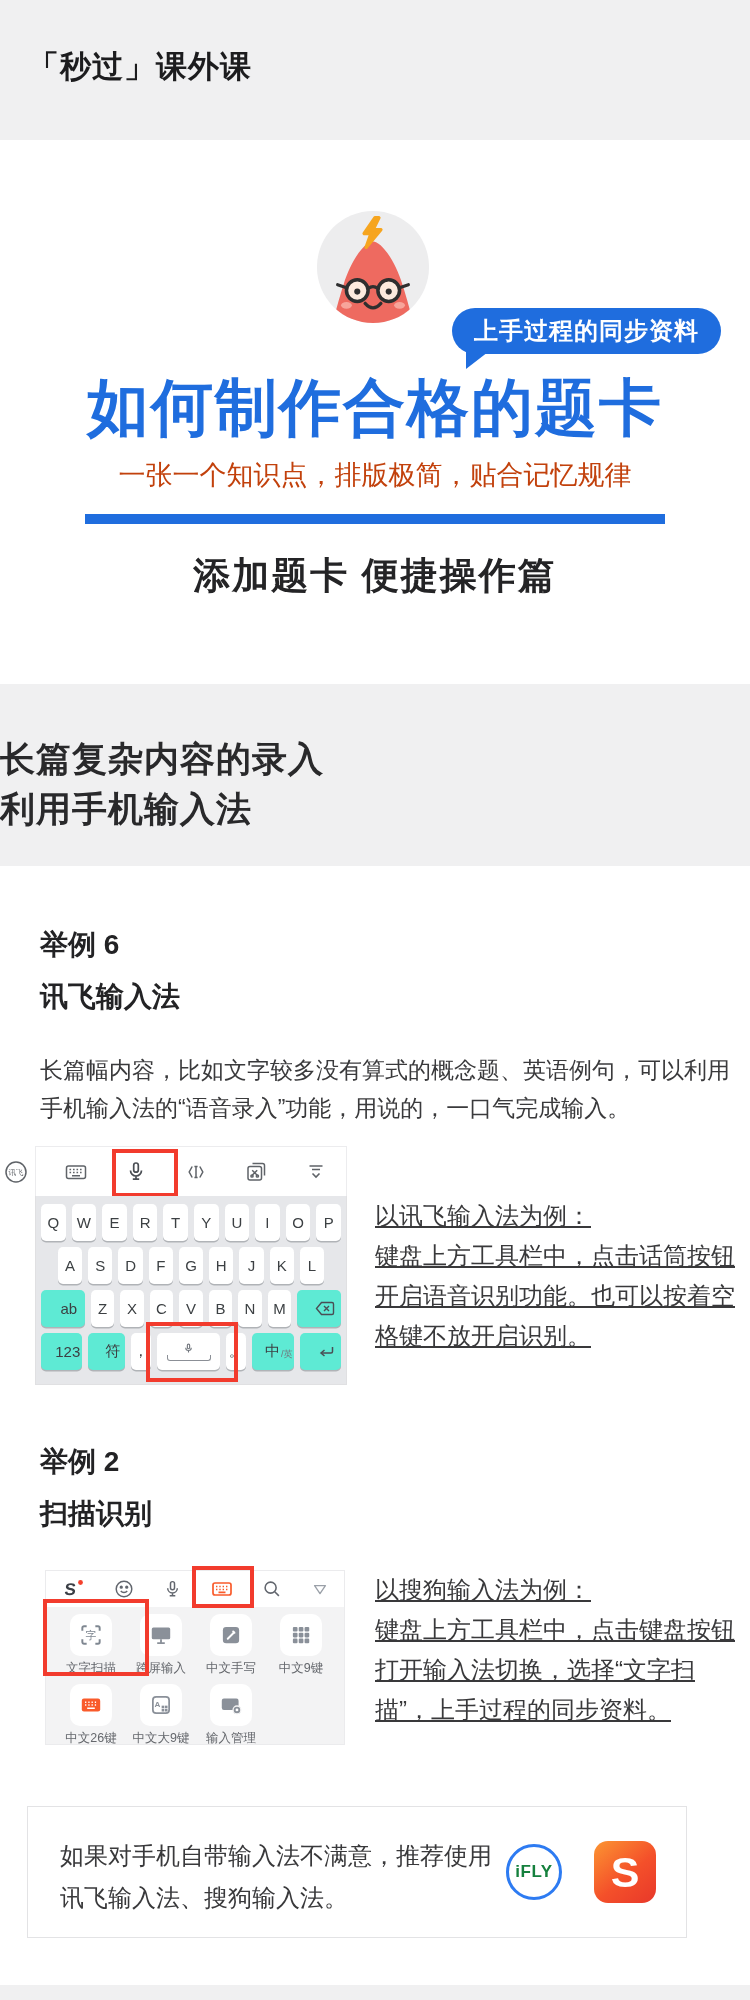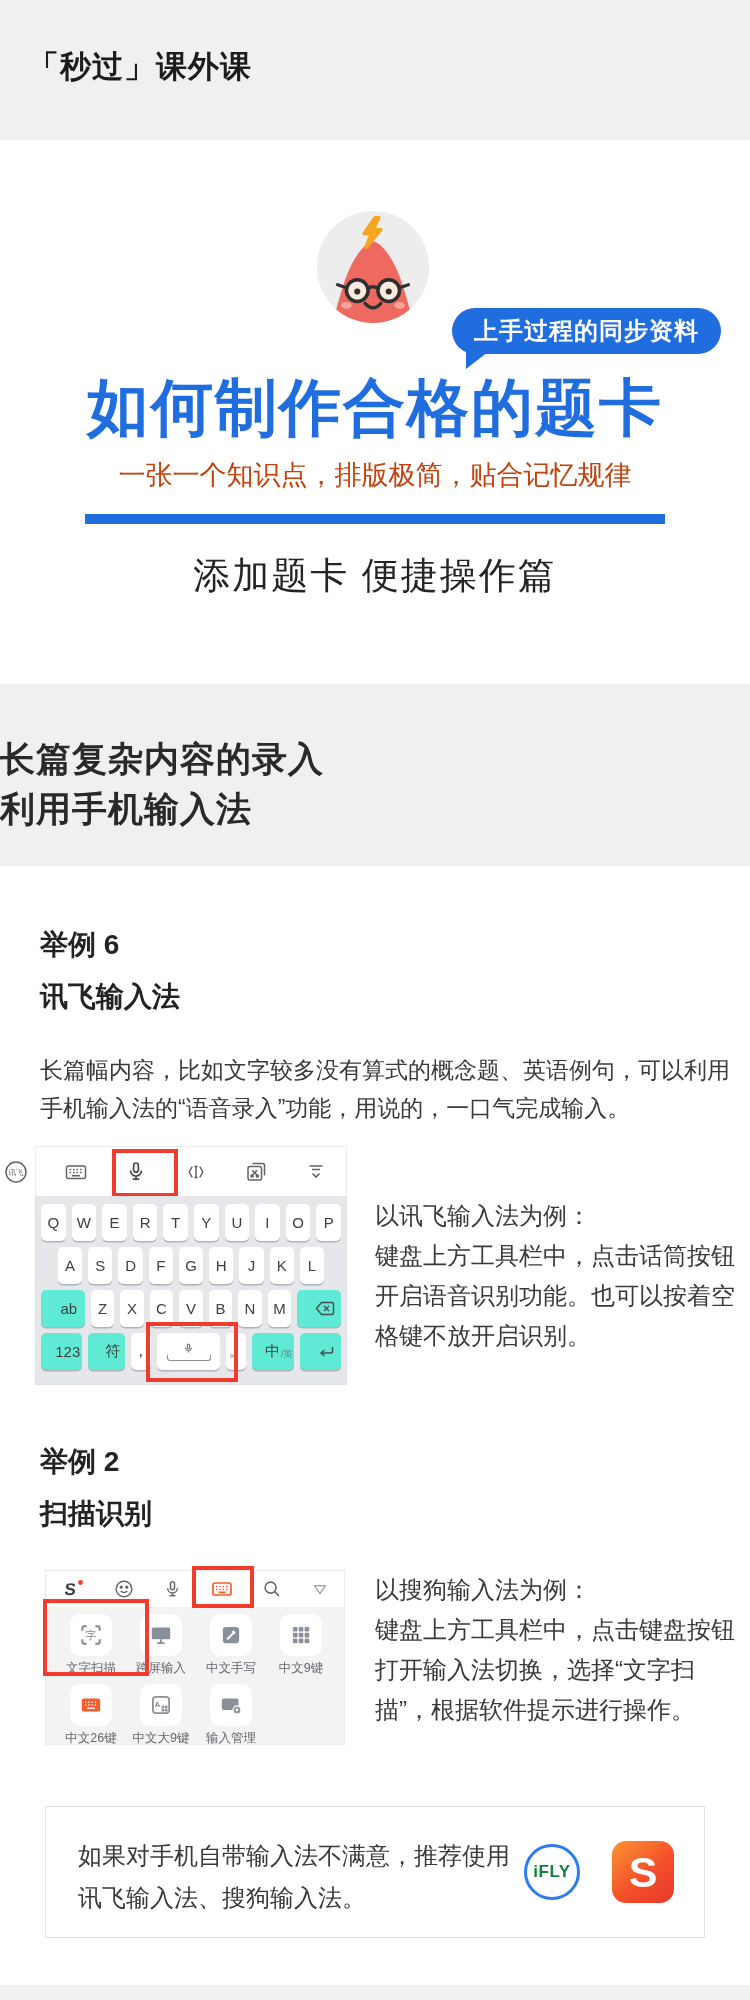--- a/index.html
+++ b/index.html
@@ -19,34 +19,34 @@
     background: #1f6dde; border-radius: 23px; color: #fff; font-size: 24px; font-weight: 700;
     padding: 0 22px; letter-spacing: 1px; white-space: nowrap; }
   .badge::after { content: ""; position: absolute; left: 14px; bottom: -15px; width: 0; height: 0;
     border-top: 17px solid #1f6dde; border-right: 22px solid transparent; }
   .hero-title { position: absolute; left: 0; top: 366px; width: 750px; text-align: center;
     font-size: 62px; font-weight: 800; color: #1f6dde; letter-spacing: 2px; }
   .hero-sub { position: absolute; left: 0; top: 457px; width: 750px; text-align: center;
     font-size: 27px; font-weight: 500; color: #c2410c; }
   .hero-line { position: absolute; left: 85px; top: 514px; width: 580px; height: 10px; background: #1f6dde; }
   .hero-sec { position: absolute; left: 0; top: 551px; width: 750px; text-align: center;
-    font-size: 37px; font-weight: 400; color: #242426; letter-spacing: 2px; }
+    font-size: 37px; font-weight: 700; color: #242426; letter-spacing: 2px; }
 
   
   .banner { position: absolute; left: 0; top: 684px; width: 750px; height: 182px; background: #f0f0f1; }
   .banner div { width: 100%; text-align: left; font-size: 35px; font-weight: 700; color: #29292b; letter-spacing: 1px; }
   .banner .l1 { margin-top: 52px; }
   .banner .l2 { margin-top: 3px; }
 
   .ex-label { position: absolute; left: 40px; font-size: 28px; font-weight: 700; color: #232325; }
   .ex-title { position: absolute; left: 40px; font-size: 28px; font-weight: 700; color: #232325; }
   .lb1 { top: 926px; } .tt1 { top: 978px; }
   .lb2 { top: 1443px; } .tt2 { top: 1495px; }
   .para { position: absolute; left: 40px; top: 1051px; width: 700px; font-size: 23px; line-height: 38px; color: #3a3a3c; }
-  .cap { position: absolute; left: 375px; width: 360px; font-size: 24px; line-height: 40px; color: #39393b; }
+  .cap { position: absolute; left: 375px; width: 360px; font-size: 24px; line-height: 40px; color: #39393b; text-decoration: underline; }
   .cap1 { top: 1196px; } .cap2 { top: 1570px; }
 
   
   .kb-fig { position: absolute; left: 35px; top: 1146px; width: 312px; }
   .kb-toolbar { position: relative; height: 50px; background: #fff; border: 1px solid #ececee; border-bottom: none;
     display: flex; align-items: center; justify-content: flex-end; padding: 0 18px; gap: 36px; }
   .kb-body { position: relative; background: #e6e7ea; border: 1px solid #e0e0e2; border-top: none; padding: 8px 5px; }
   .kb-row { display: flex; gap: 6px; margin-bottom: 6px; }
   .kb-row:last-child { margin-bottom: 0; }
   .kb-row.r2 { margin-left: 17px; margin-right: 17px; }
@@ -72,21 +72,21 @@
   .hl-sgtile { left: -3px; top: 28px; width: 106px; height: 77px; }
   .sg-grid { padding: 7px 0 0 10px; }
   .sg-row { display: flex; }
   .sg-row.r2 { margin-top: 7px; }
   .sg-cell { width: 70px; display: flex; flex-direction: column; align-items: center; }
   .sg-tile { width: 42px; height: 42px; background: #fff; border-radius: 10px;
     display: flex; align-items: center; justify-content: center; }
   .sg-label { margin-top: 4px; font-size: 12.5px; color: #64676c; white-space: nowrap; }
 
   
-  .note { position: absolute; left: 45px; top: 1806px; width: 660px; height: 132px; border: 1px solid #e3e3e5; background: #fff; }
+  .note { position: absolute; left: 27px; top: 1806px; width: 660px; height: 132px; border: 1px solid #e3e3e5; background: #fff; }
   .note-text { position: absolute; left: 32px; top: 28px; font-size: 24px; line-height: 42px; color: #39393b; }
   .ifly { position: absolute; left: 478px; top: 37px; width: 56px; height: 56px; border: 3.5px solid #2d7bf2;
     border-radius: 50%; display: flex; align-items: center; justify-content: center;
     color: #15803d; font-weight: 700; font-size: 17px; letter-spacing: .5px; }
   .sglogo { position: absolute; left: 566px; top: 34px; width: 62px; height: 62px; border-radius: 14px;
     background: linear-gradient(140deg, #fb8f31 5%, #f4502a 55%, #e8382a 100%);
     color: #fff; display: flex; align-items: center; justify-content: center; font-size: 43px; font-weight: 800; }
   .icn { display: inline-flex; align-items: center; justify-content: center; }
 </style>
 </head>
@@ -381,21 +381,21 @@
         </div>
       </div>
     </div>
     <div class="hl hl-sgtile"></div>
   </div>
 
   <div class="cap cap2">
     <div>以搜狗输入法为例：</div>
     <div>键盘上方工具栏中，点击键盘按钮</div>
     <div>打开输入法切换，选择“文字扫</div>
-    <div>描”，根据软件提示进行操作。</div>
+    <div>描”，上手过程的同步资料。</div>
   </div>
 
   <div class="note">
     <div class="note-text">
       <div>如果对手机自带输入法不满意，推荐使用</div>
       <div>讯飞输入法、搜狗输入法。</div>
     </div>
     <div class="ifly">iFLY</div>
     <div class="sglogo">S</div>
   </div>

